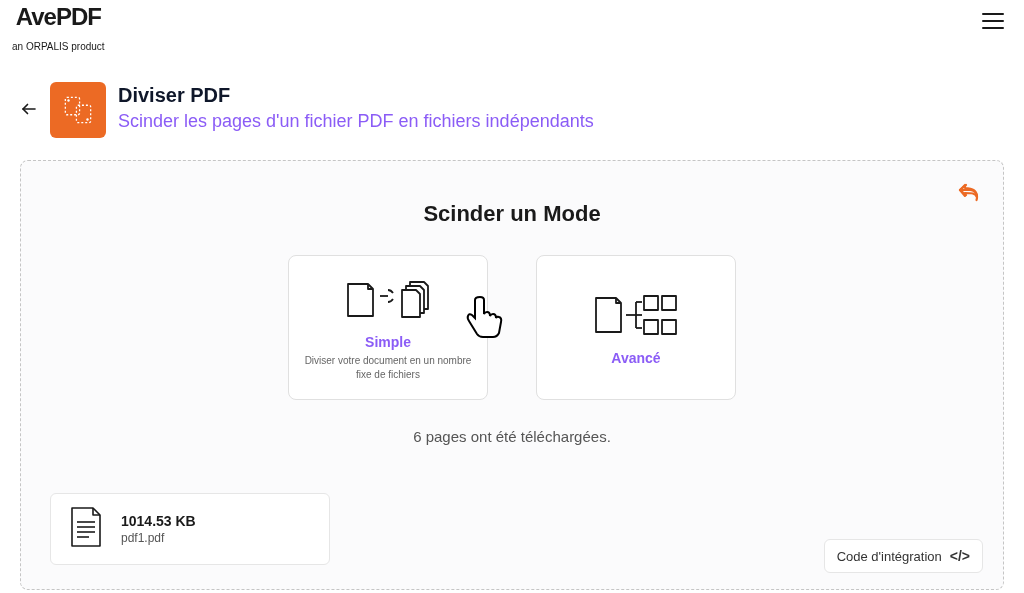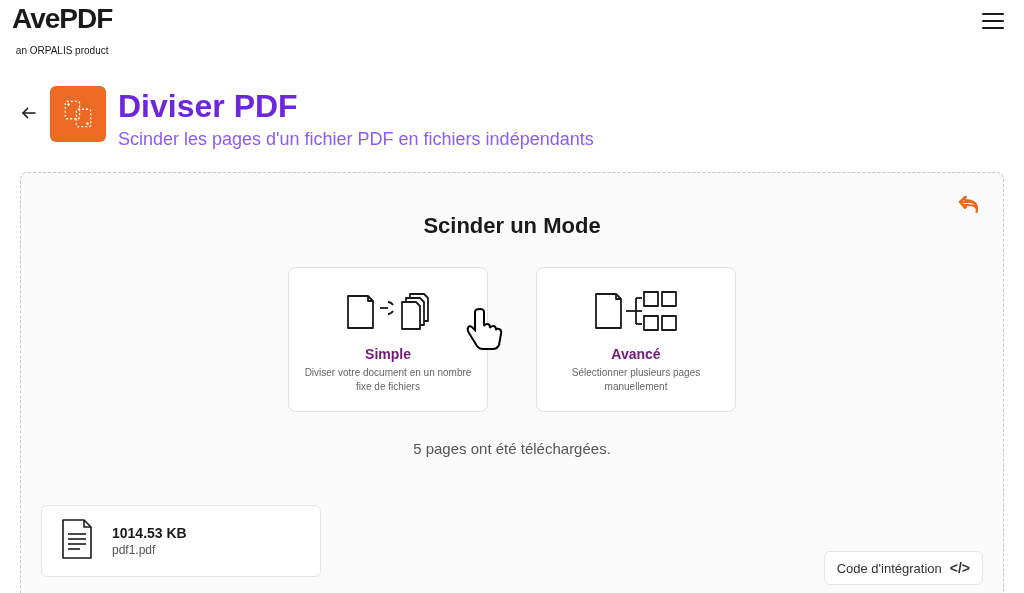--- a/index.html
+++ b/index.html
@@ -15,21 +15,21 @@
       justify-content: space-between;
       align-items: flex-start;
       padding: 5px 20px 0 12px;
     }
     .logo-wrap {
       display: flex;
       flex-direction: column;
       align-items: center;
     }
     .logo-text {
-      font-size: 28px;
+      font-size: 24px;
       font-weight: 900;
       color: #1a1a1a;
       letter-spacing: -1px;
       line-height: 1;
     }
     .logo-sub {
       font-size: 10px;
       color: #1a1a1a;
       margin-top: 12px;
       letter-spacing: 0;
@@ -63,23 +63,23 @@
     .tool-icon {
       width: 56px;
       height: 56px;
       background: #ec6a24;
       border-radius: 6px;
       display: flex;
       align-items: center;
       justify-content: center;
     }
     .header-text h1 {
-      font-size: 32px;
-      font-weight: 700;
-      color: #6d28d9;
+      font-size: 20px;
+      font-weight: 700;
+      color: #0f172a;
       margin-top: 2px;
     }
     .header-text p {
       font-size: 18px;
       color: #8b5cf6;
       margin-top: 4px;
     }
     .main-panel {
       margin: 12px 20px 0 20px;
       border: 1px dashed #c5c5c5;
@@ -124,21 +124,21 @@
     }
     .mode-card .card-icon {
       height: 50px;
       display: flex;
       align-items: center;
       justify-content: center;
     }
     .mode-card .card-title {
       font-size: 14px;
       font-weight: 700;
-      color: #701a75;
+      color: #8b5cf6;
       margin-top: 10px;
     }
     .mode-card .card-desc {
       font-size: 10px;
       color: #666;
       text-align: center;
       margin-top: 4px;
       line-height: 1.4;
     }
     .cursor-hand {
@@ -147,21 +147,21 @@
       right: -20px;
     }
     .status-text {
       text-align: center;
       font-size: 15px;
       color: #555;
       margin-top: 28px;
     }
     .file-card {
       position: absolute;
-      left: 20px;
+      left: 29px;
       bottom: 24px;
       width: 280px;
       height: 72px;
       background: #fff;
       border: 1px solid #e6e6e6;
       border-radius: 6px;
       display: flex;
       align-items: center;
       gap: 18px;
       padding: 0 18px;
@@ -276,25 +276,24 @@
           <line x1="50" y1="12" x2="56" y2="12"></line>
           <line x1="50" y1="38" x2="56" y2="38"></line>
           <line x1="50" y1="25" x2="56" y2="25"></line>
           <rect x="58" y="6" width="14" height="14"></rect>
           <rect x="76" y="6" width="14" height="14"></rect>
           <rect x="58" y="30" width="14" height="14"></rect>
           <rect x="76" y="30" width="14" height="14"></rect>
         </svg>
       </div>
       <div class="card-title">Avancé</div>
-      <div class="card-desc">Sélectionner plusieurs pages manuellement</div>
     </div>
   </div>
 
-  <div class="status-text">5 pages ont été téléchargées.</div>
+  <div class="status-text">6 pages ont été téléchargées.</div>
 
   <div class="file-card">
     <div>
       <svg width="34" height="42" viewBox="0 0 34 42" fill="none" stroke="#1a1a1a" stroke-width="1.6" stroke-linejoin="round">
         <path d="M3 2 H24 L31 9 V40 H3 Z"></path>
         <path d="M24 2 V9 H31"></path>
         <line x1="8" y1="16" x2="26" y2="16"></line>
         <line x1="8" y1="21" x2="26" y2="21"></line>
         <line x1="8" y1="26" x2="26" y2="26"></line>
         <line x1="8" y1="31" x2="20" y2="31"></line>

